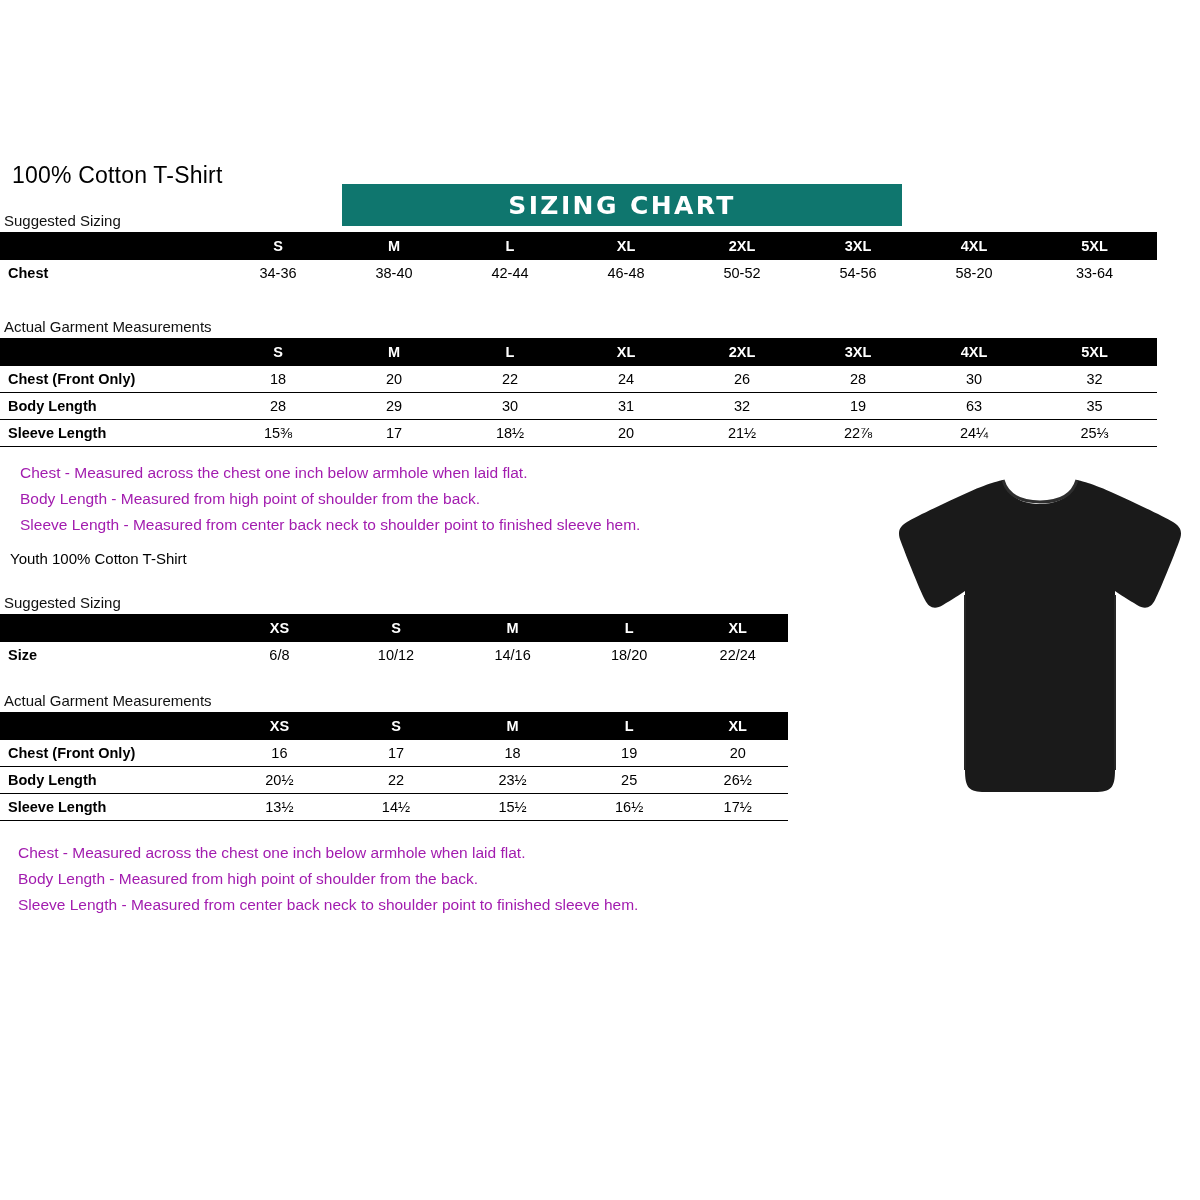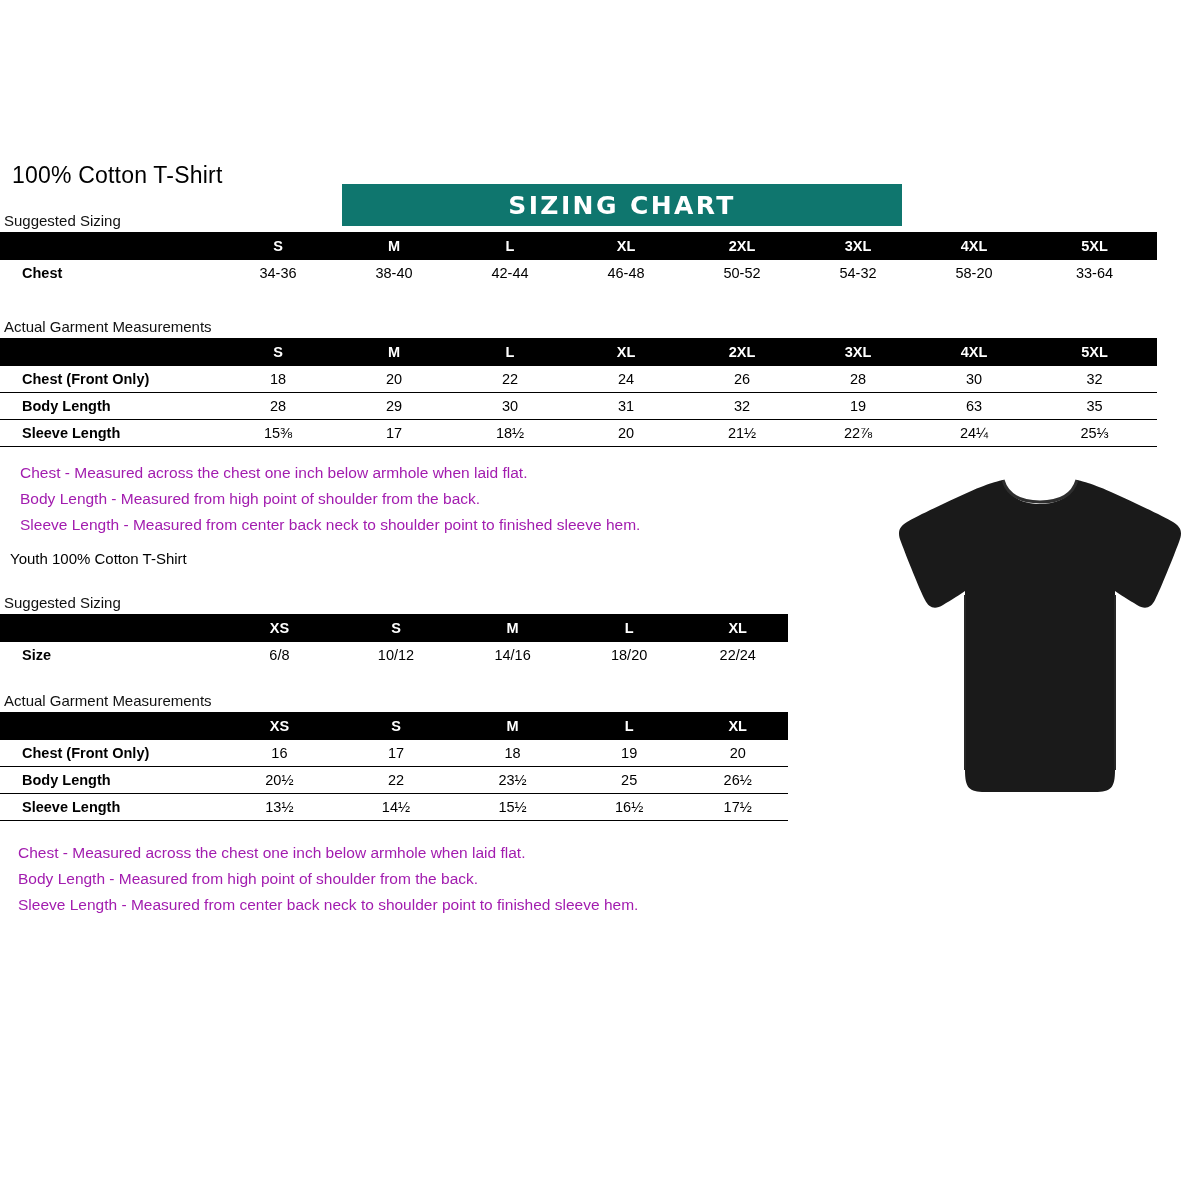--- a/index.html
+++ b/index.html
@@ -93,21 +93,21 @@
     font-weight: bold;
     font-size: 14.5px;
     height: 28px;
     line-height: 28px;
   }
   table.chart thead th.corner {
     background: #000000;
   }
   table.chart tbody td.rowhead {
     text-align: left;
-    padding-left: 22px;
+    padding-left: 8px;
     font-weight: bold;
     font-size: 14.5px;
     margin-top: 22px;
   }
   table.chart tbody tr td {
     border-bottom: 1.5px solid #000000;
   }
   table.chart.suggested tbody tr td {
     border-bottom: none;
   }
@@ -205,21 +205,21 @@
       </tr>
     </thead>
     <tbody>
       <tr>
         <td class="rowhead">Chest</td>
         <td>34-36</td>
         <td>38-40</td>
         <td>42-44</td>
         <td>46-48</td>
         <td>50-52</td>
-        <td>54-32</td>
+        <td>54-56</td>
         <td>58-20</td>
         <td>33-64</td>
       </tr>
     </tbody>
   </table>
 
   <div class="sec-label" style="left:4px; top:318px;">Actual Garment Measurements</div>
   <table class="chart" id="adult-measure">
     <colgroup>
       <col style="width:220px">

